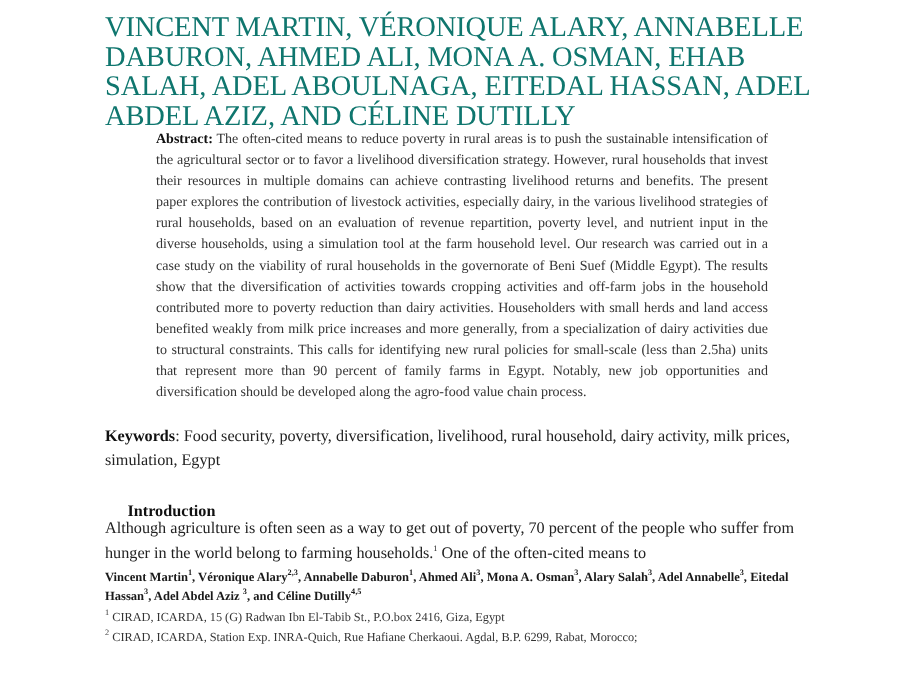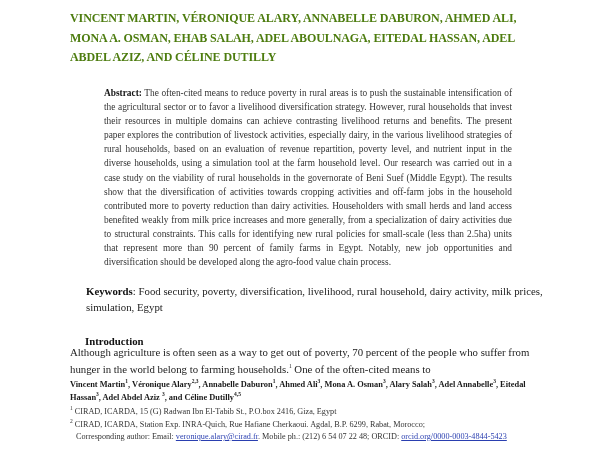--- a/index.html
+++ b/index.html
@@ -4,30 +4,30 @@
 <style>
   html, body { margin: 0; padding: 0; }
   body {
     width: 600px; height: 450px; overflow: hidden;
     background: #ffffff; color: #222;
     font-family: "Liberation Serif", "DejaVu Serif", serif;
     position: relative;
   }
   .title {
     position: absolute; left: 70px; top: 9px; width: 470px;
-    font-size: 12px; font-weight: bold; line-height: 19.5px;
-    letter-spacing: -0.1px; color: #4d7c0f; margin: 0;
+    font-size: 19px; font-weight: normal; line-height: 19.5px;
+    letter-spacing: -0.1px; color: #0f766e; margin: 0;
   }
   .abstract {
     position: absolute; left: 104px; top: 74px; width: 408px;
     font-size: 9.35px; line-height: 14.1px; text-align: justify; color: #333; margin-top: 12px;
   }
   .abstract b { color: #111; }
   .keywords {
-    position: absolute; left: 86px; top: 284px; width: 460px;
+    position: absolute; left: 70px; top: 284px; width: 460px;
     font-size: 10.8px; line-height: 15.5px; color: #222;
   }
   .keywords b { color: #111; }
   .intro-heading {
     position: absolute; left: 70px; top: 320px;
     font-size: 10.8px; font-weight: bold; color: #111; margin: 15px;
   }
   .intro-text {
     position: absolute; left: 70px; top: 344px; width: 470px;
     font-size: 10.8px; line-height: 17px; color: #222;
@@ -76,14 +76,13 @@
 </div>
 
 <div class="affil a1">
   <sup>1</sup>
   <span>CIRAD, ICARDA, 15 (G) Radwan Ibn El-Tabib St., P.O.box 2416, Giza, Egypt</span>
 </div>
 
 <div class="affil a2">
   <sup>2</sup>
   <span>CIRAD, ICARDA, Station Exp. INRA-Quich, Rue Hafiane Cherkaoui. Agdal, B.P. 6299, Rabat, Morocco;</span><br>
-  <span class="indent"><span>Corresponding author: Email: </span><a>veronique.alary@cirad.fr</a><span>.   Mobile ph.: (212) 6 54 07 22 48; ORCID: </span><a>orcid.org/0000-0003-4844-5423</a></span>
 </div>
 
 </body></html>

